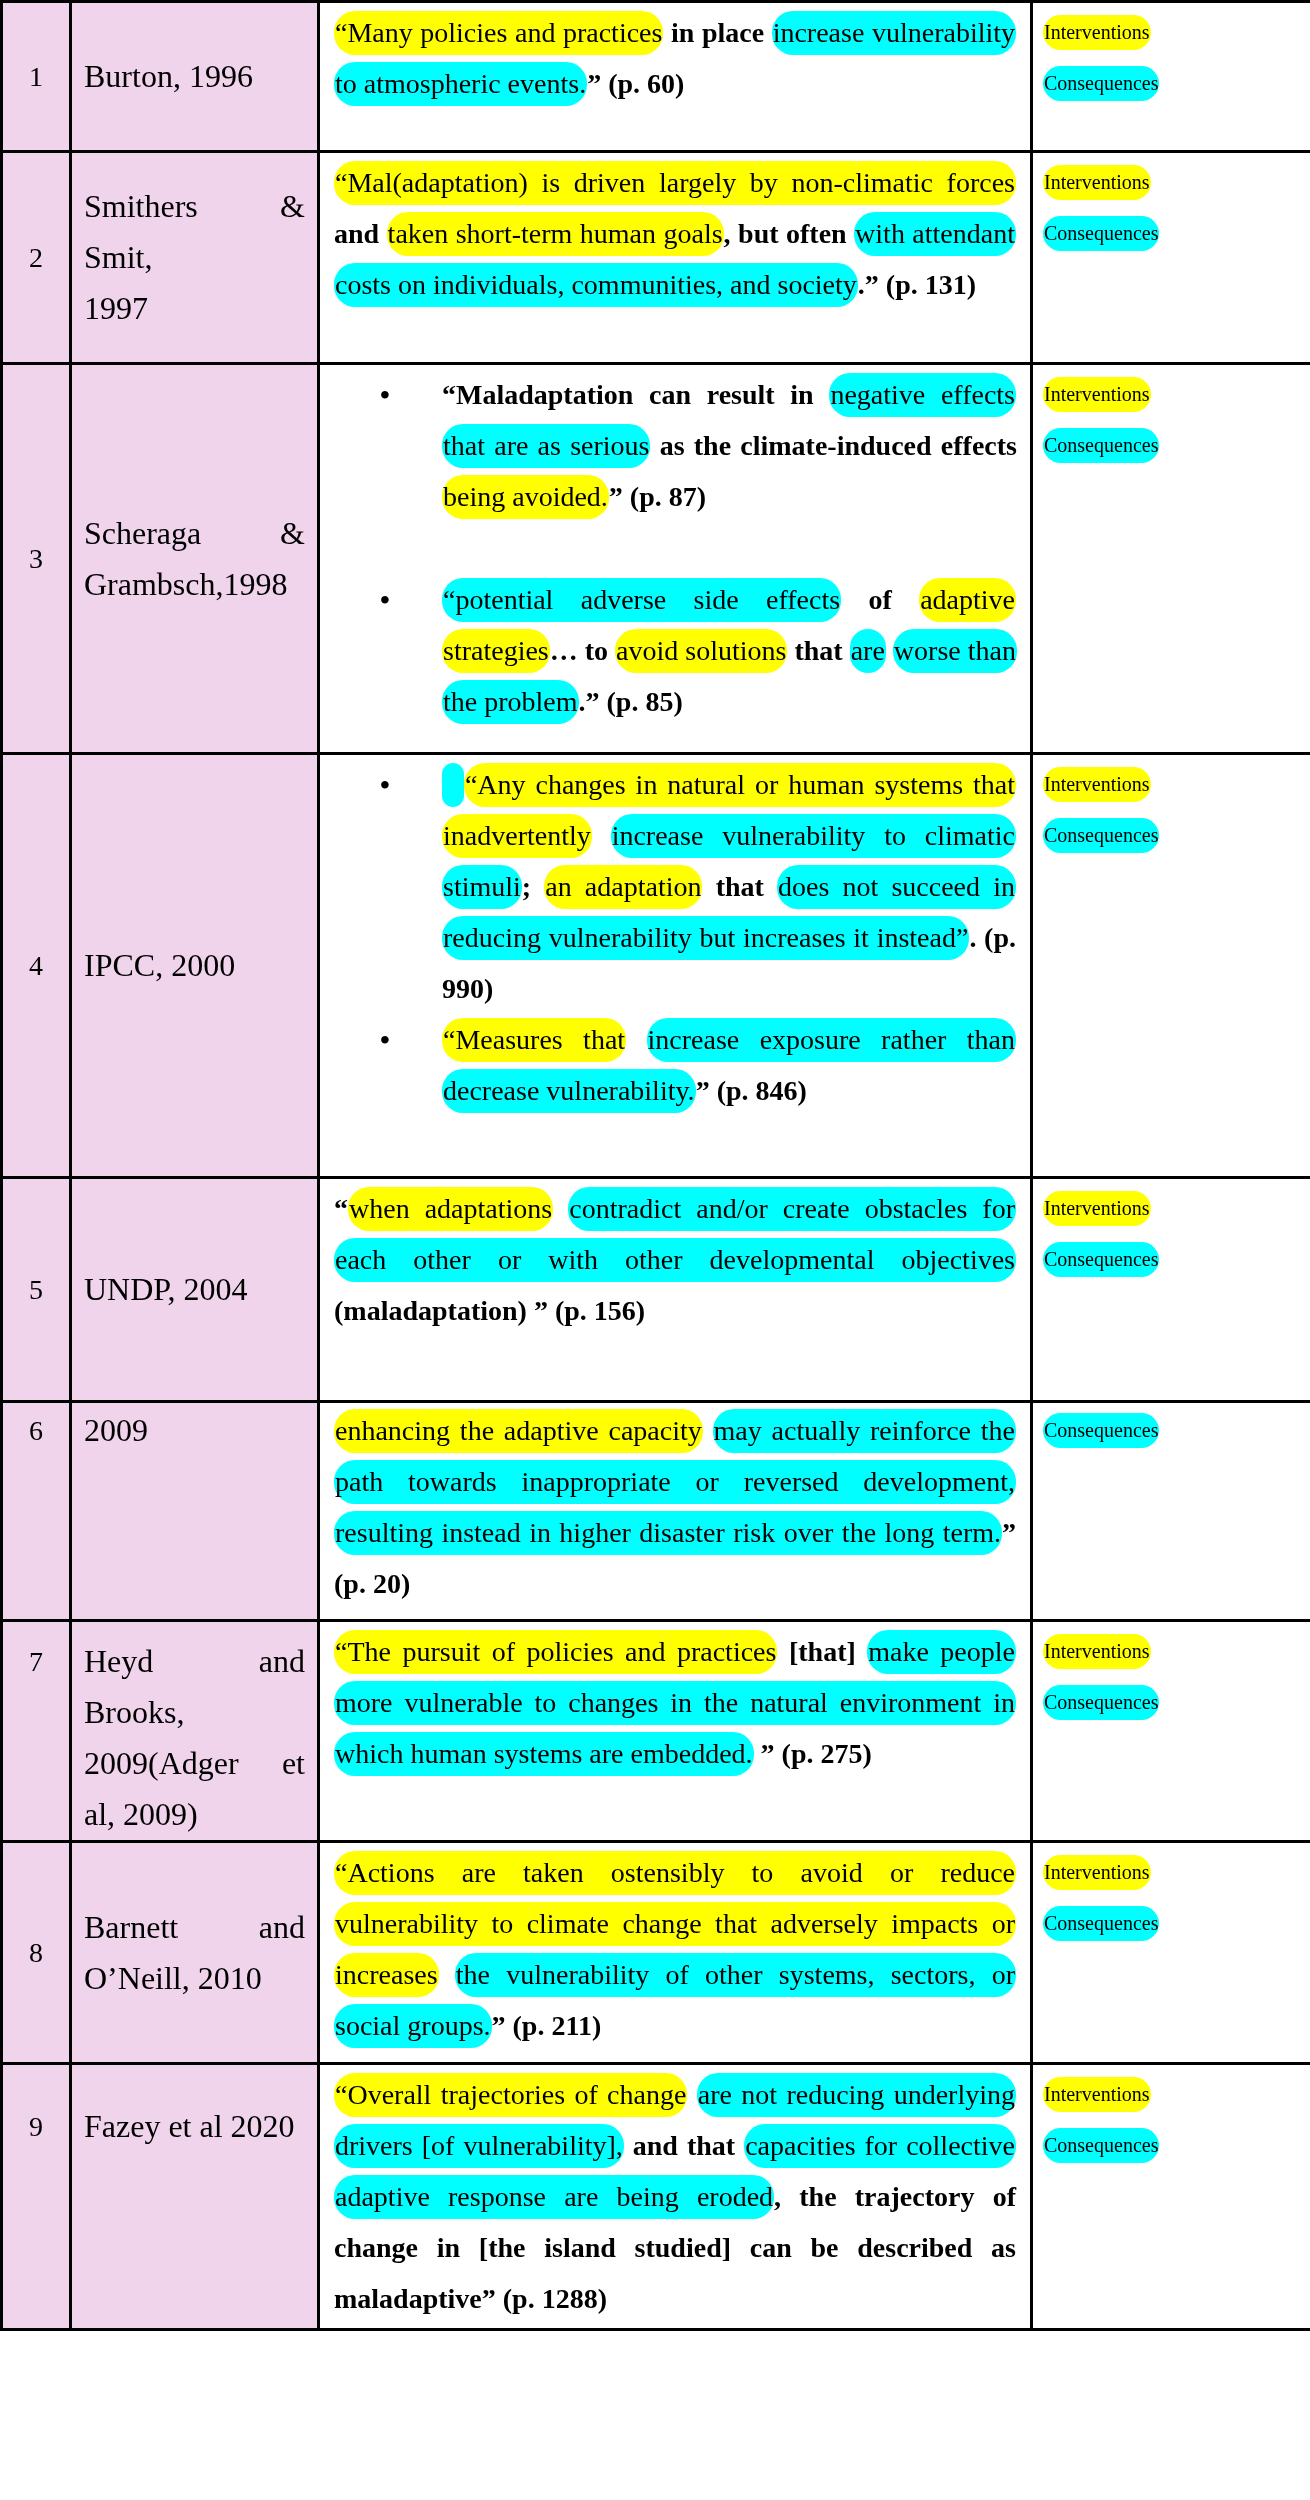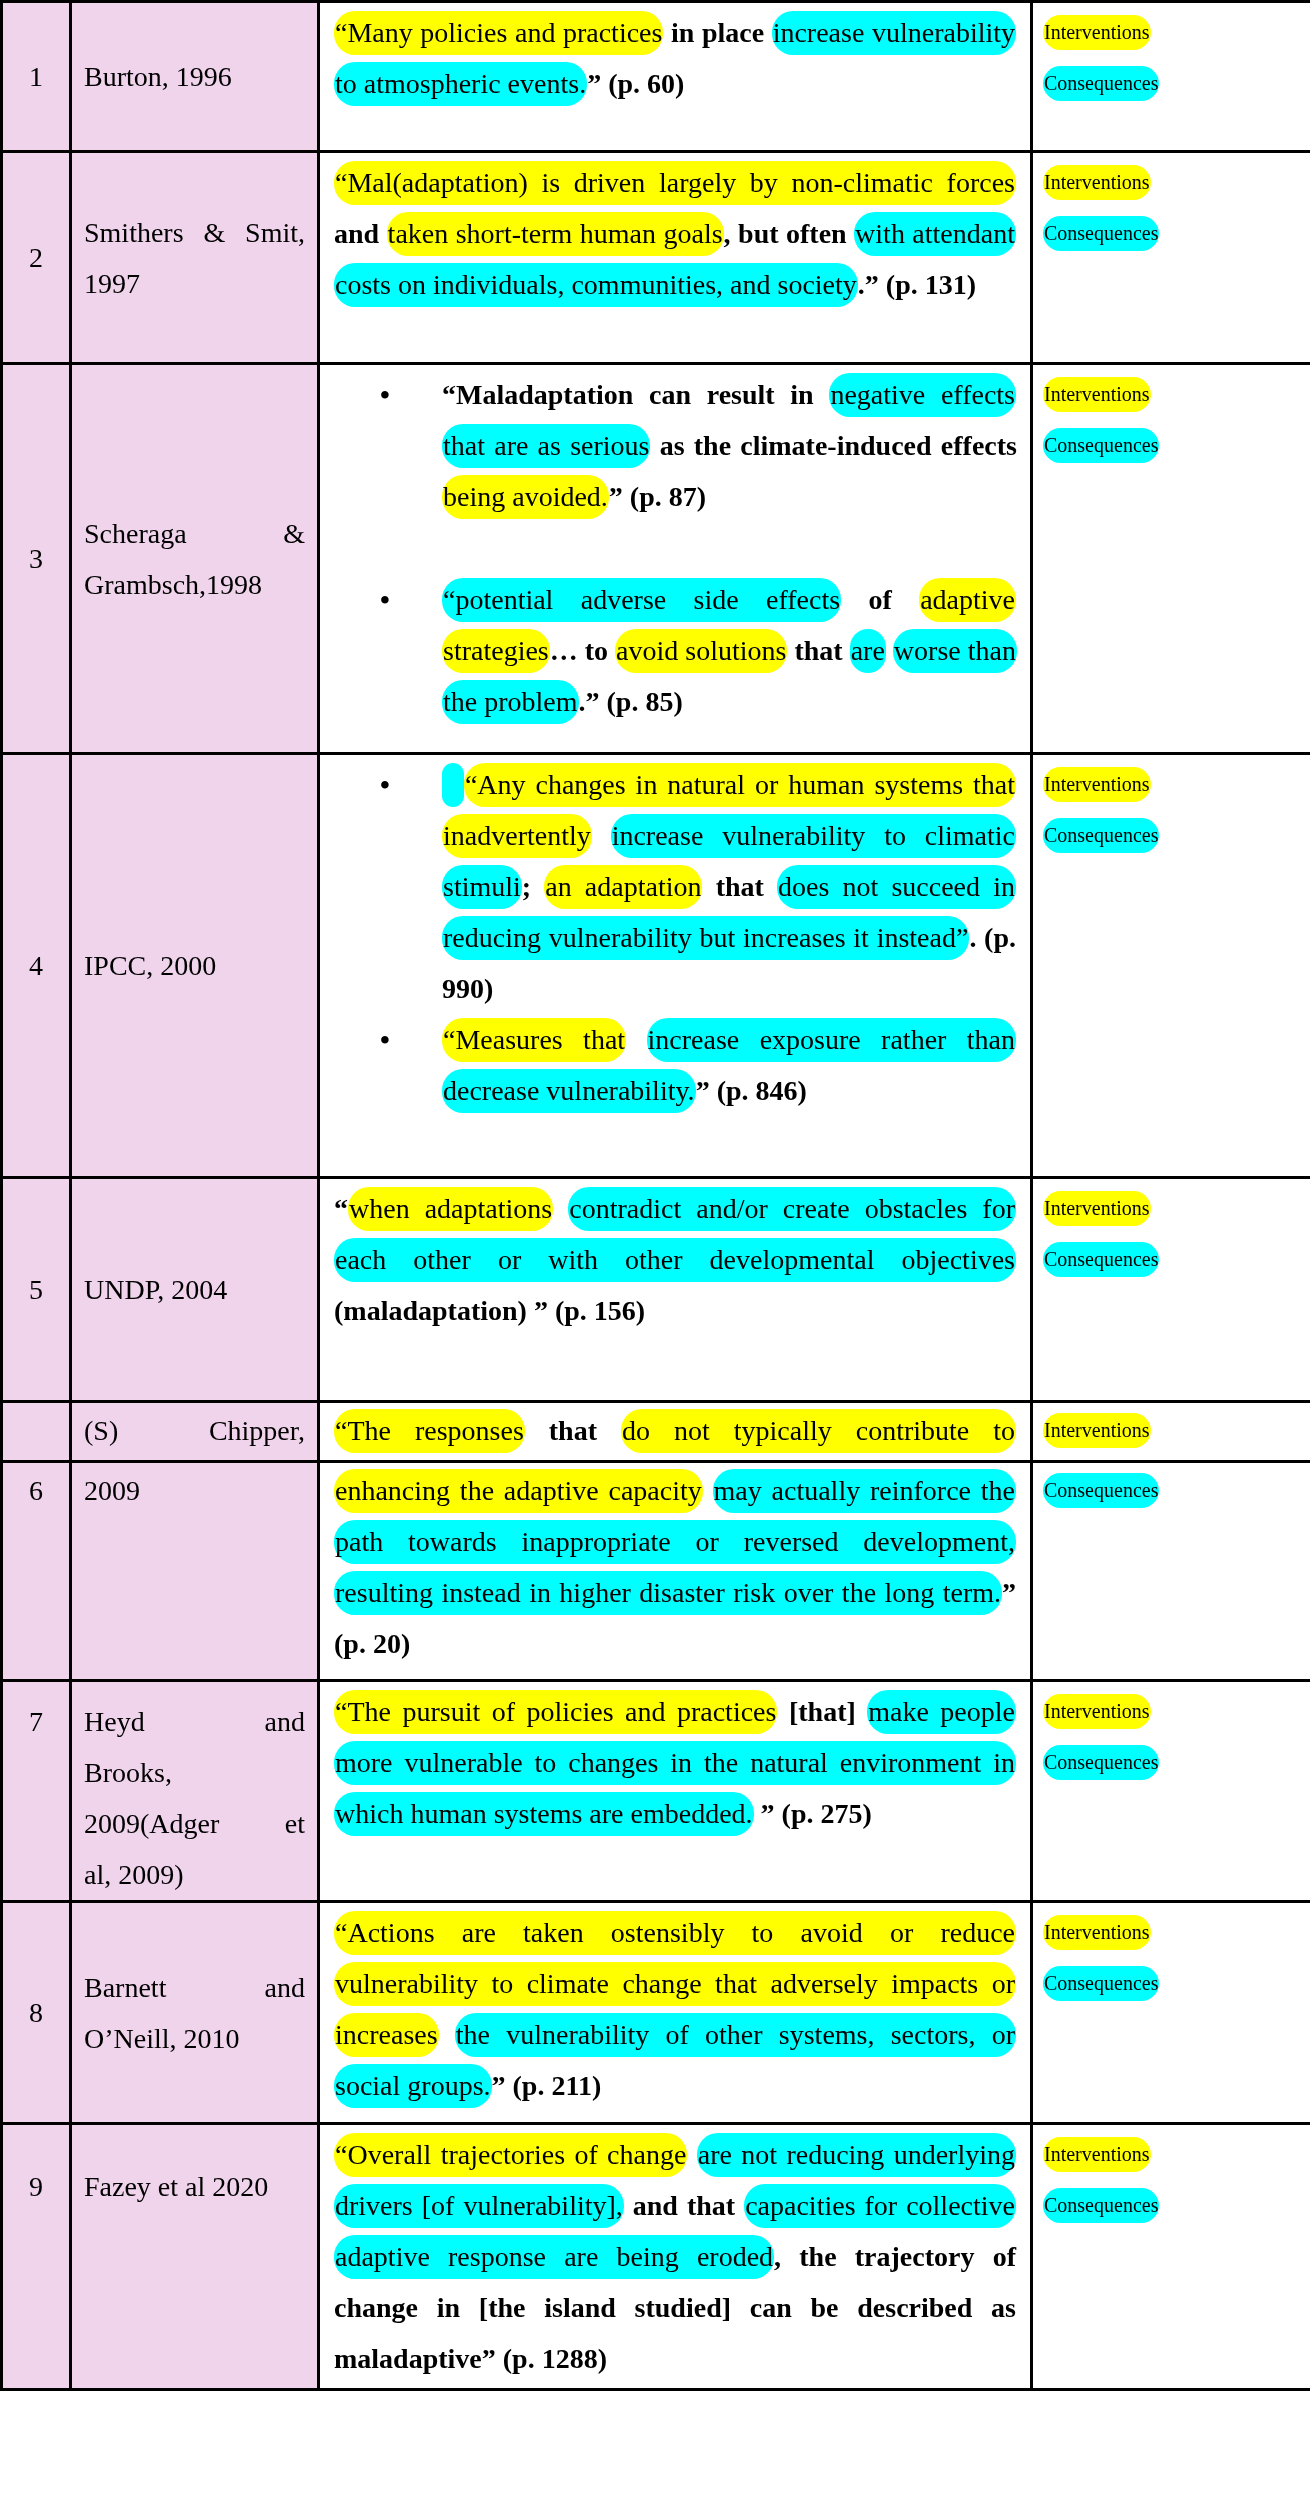--- a/index.html
+++ b/index.html
@@ -2,21 +2,21 @@
 <html><head>
 <meta charset="utf-8">
 <style>
   html,body { margin:0; padding:0; background:#ffffff; }
   body { width:1310px; font-family:"Liberation Serif","DejaVu Serif",serif; color:#000; }
   table { border-collapse:collapse; width:1310px; table-layout:fixed; }
   td { border:3px solid #000; vertical-align:top; overflow:hidden; padding:0; }
   .pink { background:#F0D4EC; }
   .num-cell { text-align:center; font-size:28px; line-height:51px; }
   .vm { vertical-align:middle; }
-  .auth-cell { font-size:28px; }
+  .auth-cell { font-size:32px; }
   .auth-line { line-height:51px; padding:0 12px; }
   .jl { text-align:justify; text-align-last:justify; }
   .head-cell { text-align:center; font-weight:bold; font-size:29px; padding-top:6px; line-height:40px; }
   .def-cell { padding:4px 14px 4px 14px; }
   .def-p { text-align:justify; line-height:51px; font-size:28px; font-weight:bold; position:relative; }
   .lastjust { text-align-last:justify; }
   .bullet-p { padding-left:108px; }
   .bullet-mark { position:absolute; left:46px; top:0; font-weight:bold; }
   .mb50 { margin-bottom:52px; }
   .hl { font-weight:normal; padding:6px 1px 7px 1px;
@@ -109,32 +109,20 @@
     </td>
     <td class="def-cell">
       <div class="def-p"><span>“</span><span class="hl hl-y">when adaptations</span><span> </span><span class="hl hl-c">contradict and/or create obstacles for each other or with other developmental objectives</span><span> (maladaptation) ” (p. 156)</span></div>
     </td>
     <td class="cat-cell">
       <div class="cat-line"><span class="hl hl-y">Interventions</span></div>
       <div class="cat-line"><span class="hl hl-c">Consequences</span></div>
     </td>
   </tr>
 
-  <tr style="height:60px">
-    <td class="pink num-cell pt2"><span></span></td>
-    <td class="pink auth-cell pt2">
-      <div class="auth-line jl">(S) Chipper,</div>
-    </td>
-    <td class="def-cell pt2">
-      <div class="def-p lastjust"><span class="hl hl-y">“The responses</span><span> that </span><span class="hl hl-y">do not typically contribute to</span></div>
-    </td>
-    <td class="cat-cell pt2">
-      <div class="cat-line"><span class="hl hl-y">Interventions</span></div>
-    </td>
-  </tr>
 
   <tr style="height:219px">
     <td class="pink num-cell pt2"><span>6</span></td>
     <td class="pink auth-cell pt2">
       <div class="auth-line">2009</div>
     </td>
     <td class="def-cell pt2">
       <div class="def-p"><span class="hl hl-y">enhancing the adaptive capacity</span><span> </span><span class="hl hl-c">may actually reinforce the path towards inappropriate or reversed development, resulting instead in higher disaster risk over the long term.</span><span>” (p. 20)</span></div>
     </td>
     <td class="cat-cell pt2">

